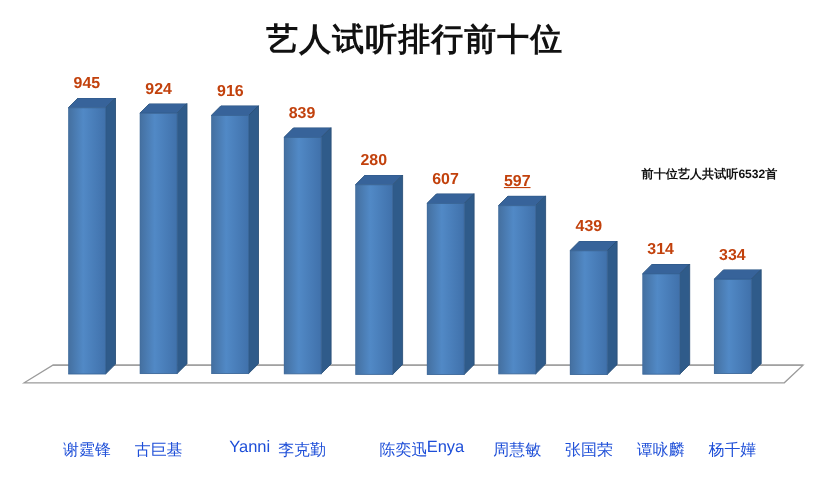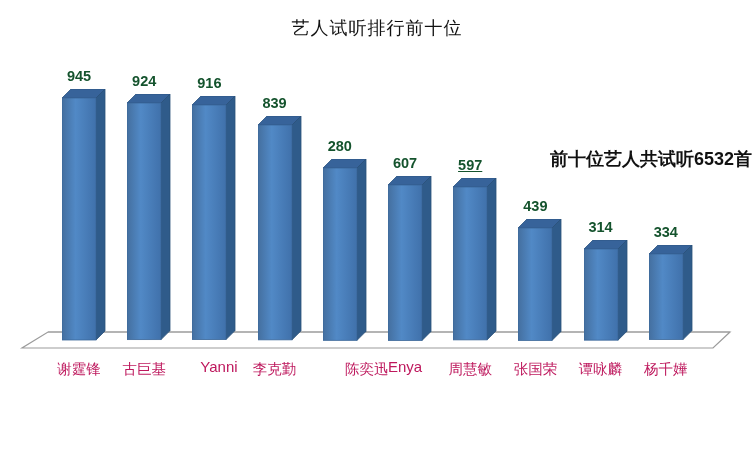--- a/index.html
+++ b/index.html
@@ -20,22 +20,22 @@
     left: 0; top: 0;
     width: 754px;
     height: 450px;
   }
   #chart-title {
     position: absolute;
     left: 0;
     top: 16px;
     width: 754px;
     text-align: center;
-    font-size: 18px;
-    font-weight: normal;
+    font-size: 29px;
+    font-weight: bold;
     letter-spacing: 1px;
     color: #111111;
     white-space: nowrap;
   }
   #plot-area {
     position: absolute;
     left: 0;
     top: 0;
     width: 754px;
     height: 450px;
@@ -50,40 +50,41 @@
   }
   .bar-group {
     position: absolute;
     bottom: 0;
   }
   .bar-label {
     position: absolute;
     text-align: center;
     font-size: 14.5px;
     font-weight: bold;
-    color: #14532d;
+    color: #c2410c;
     white-space: nowrap;
   }
   .cat-label {
     position: absolute;
     text-align: center;
     font-size: 14.5px;
-    color: #be185d;
-    white-space: nowrap;
+    color: #1d4ed8;
+    white-space: nowrap;
+    margin-top: 40px;
   }
   .cat-label.latin { font-size: 15px; }
   #annotations {
     position: absolute;
     right: 14px;
     top: 148px;
     text-align: center;
     width: 190px;
   }
   .annotation-line {
-    font-size: 18px;
+    font-size: 11px;
     font-weight: bold;
     color: #111111;
     line-height: 22px;
     white-space: nowrap;
   }
 </style>
 </head>
 <body>
 
 <div id="chart-root">
@@ -243,21 +244,21 @@
               </linearGradient>
             </defs>
             <rect x="0" y="9" width="34" height="85.53227513227513" fill="url(#fg9)" stroke="#3A6698" stroke-width="0.8"></rect>
           </svg>
         </div>
         <div class="bar-label" style="left: 634.8px; width: 62px; top: 224.468px;">334</div>
       </div>
     <div id="labels-layer">
         <div class="cat-label" style="left: 34px; width: 90px; top: 360px;">谢霆锋</div>
         <div class="cat-label" style="left: 99.2px; width: 90px; top: 360px;">古巨基</div>
-        <div class="cat-label latin" style="left: 174px; width: 90px; top: 358px;">Yanni</div>
+        <div class="cat-label latin" style="left: 182px; width: 90px; top: 358px;">Yanni</div>
         <div class="cat-label" style="left: 229.6px; width: 90px; top: 360px;">李克勤</div>
         <div class="cat-label" style="left: 294.8px; width: 90px; top: 360px; padding-left: 27px;">陈奕迅</div>
         <div class="cat-label latin" style="left: 360px; width: 90px; top: 358px;">Enya</div>
         <div class="cat-label" style="left: 425.2px; width: 90px; top: 360px;">周慧敏</div>
         <div class="cat-label" style="left: 490.4px; width: 90px; top: 360px;">张国荣</div>
         <div class="cat-label" style="left: 555.6px; width: 90px; top: 360px;">谭咏麟</div>
         <div class="cat-label" style="left: 620.8px; width: 90px; top: 360px;">杨千嬅</div>
       </div>
   </div>
 

